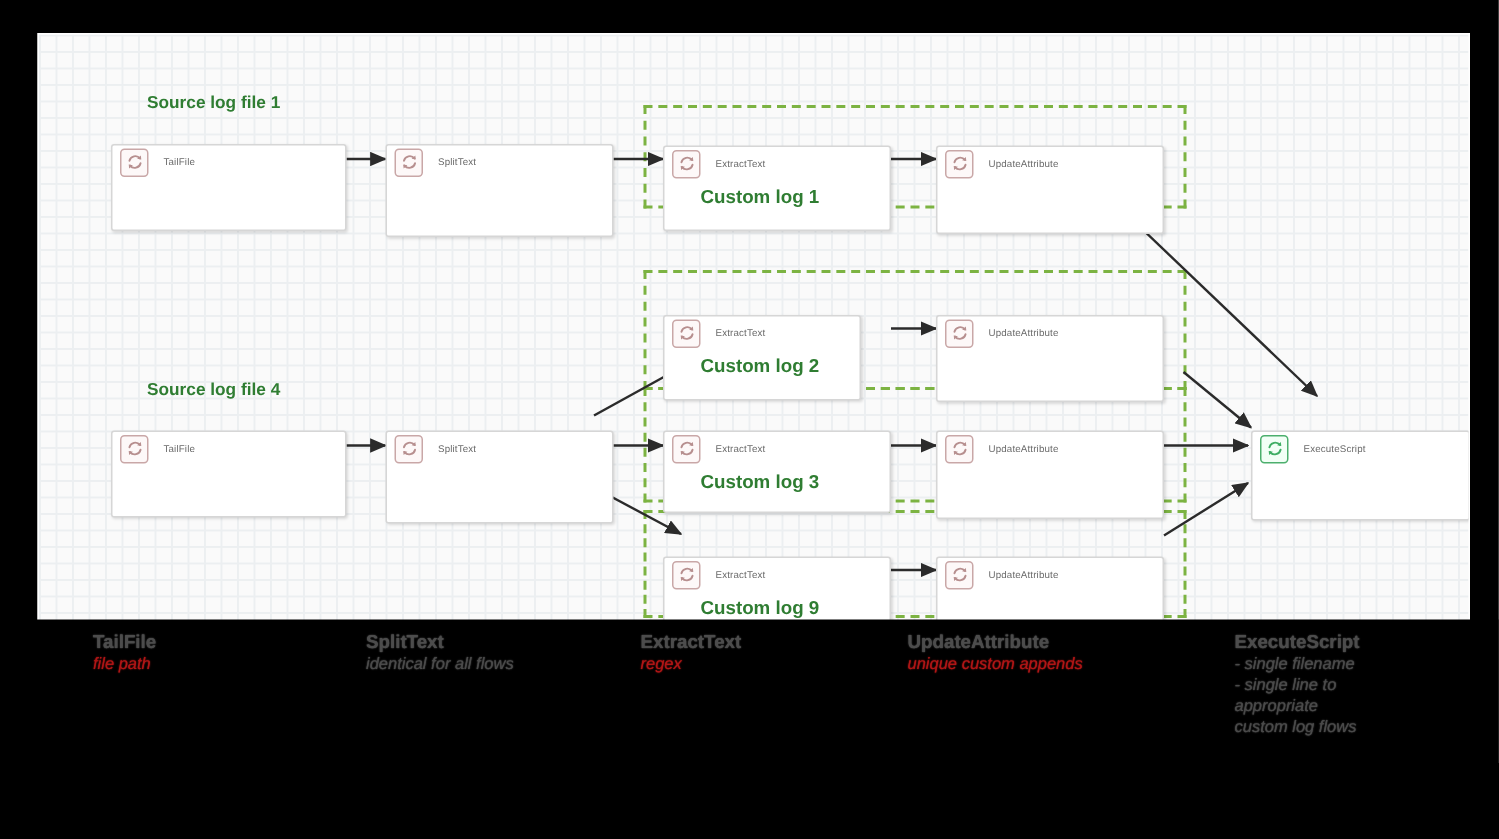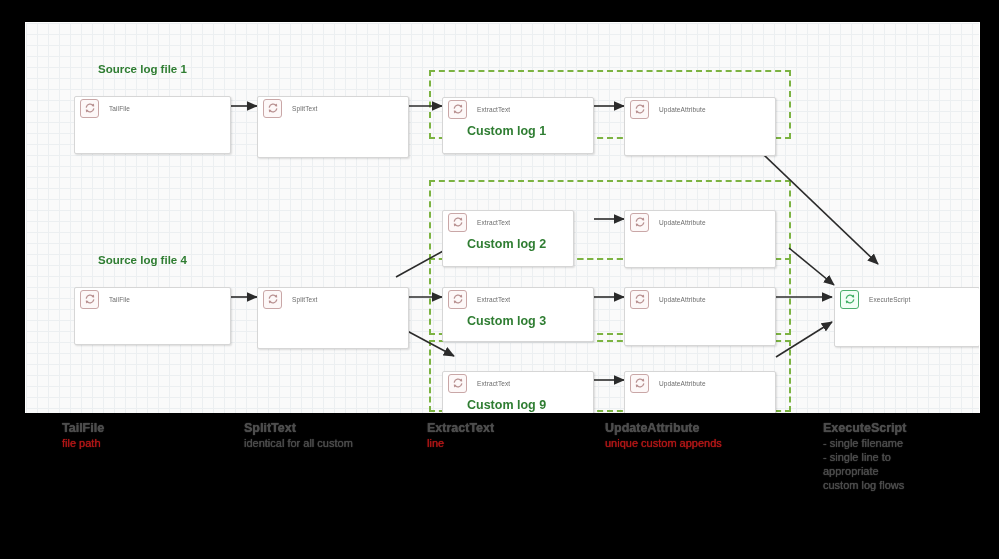--- a/index.html
+++ b/index.html
@@ -126,20 +126,21 @@
   .legend-title {
     font-size: 12.5px;
     font-weight: bold;
     color: #4c4c4c;
     text-shadow: 0 0 1px #6f6f6f;
     white-space: nowrap;
     line-height: 15px;
   }
   .legend-sub {
     font-size: 11px;
+    font-style: italic;
     color: #4a4a4a;
     text-shadow: 0 0 1px #6a6a6a;
     line-height: 14px;
     white-space: nowrap;
   }
   .legend-sub.accent {
     color: #b01515;
     text-shadow: 0 0 1px #d02020;
   }
 </style>
@@ -348,25 +349,25 @@
     </div>
 </div>
 
 <div id="legend">
     <div class="legend-col" style="left: 62px;">
       <div class="legend-title">TailFile</div>
       <div class="legend-sub accent">file path</div>
     </div>
     <div class="legend-col" style="left: 244px;">
       <div class="legend-title">SplitText</div>
-      <div class="legend-sub">identical for all custom</div>
+      <div class="legend-sub">identical for all flows</div>
     </div>
     <div class="legend-col" style="left: 427px;">
       <div class="legend-title">ExtractText</div>
-      <div class="legend-sub accent">line</div>
+      <div class="legend-sub accent">regex</div>
     </div>
     <div class="legend-col" style="left: 605px;">
       <div class="legend-title">UpdateAttribute</div>
       <div class="legend-sub accent">unique custom appends</div>
     </div>
     <div class="legend-col" style="left: 823px;">
       <div class="legend-title">ExecuteScript</div>
       <div class="legend-sub">- single filename</div>
       <div class="legend-sub">- single line to</div>
       <div class="legend-sub">appropriate</div>

